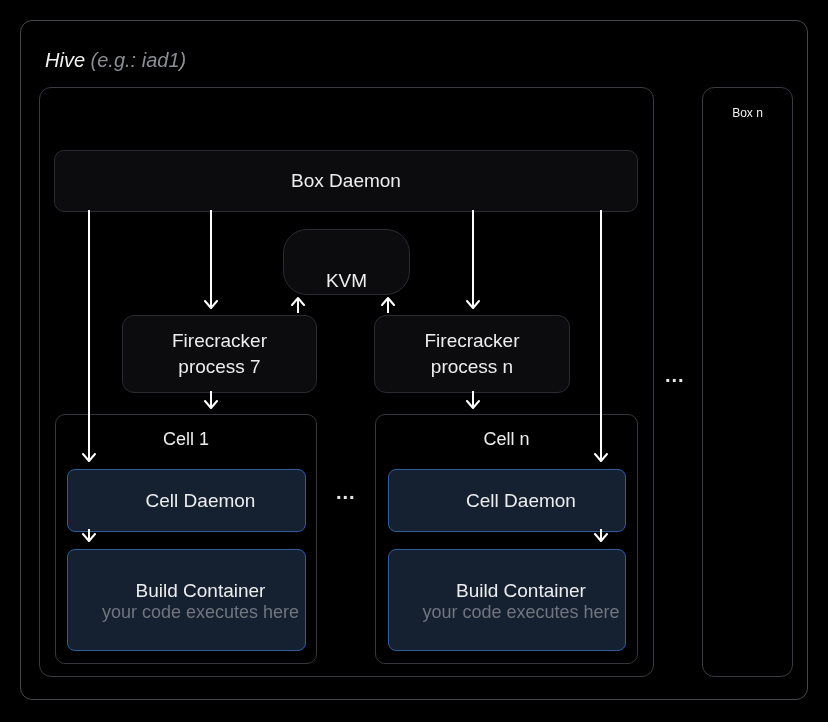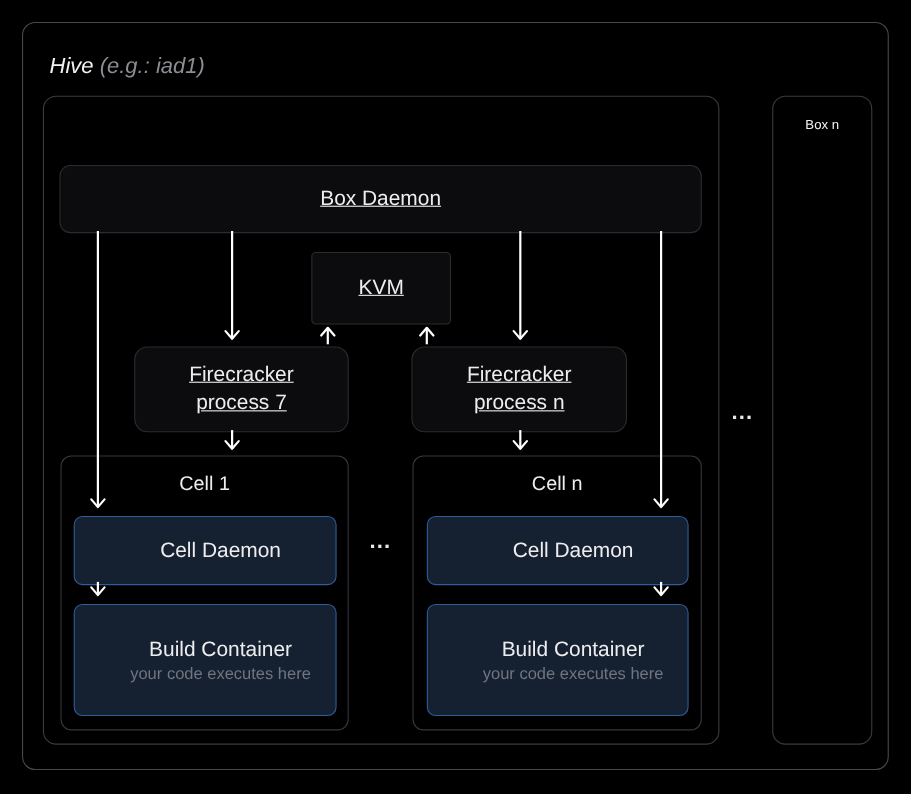--- a/index.html
+++ b/index.html
@@ -61,24 +61,23 @@
     border: 1px solid #2b2b31;
     border-radius: 10px;
     color: #ededee;
     font-size: 19px;
     display: flex;
     flex-direction: column;
     align-items: center;
     justify-content: center;
     text-align: center;
     line-height: 26px;
-    text-decoration: underline;
   }
   .box-daemon { left: 14px; top: 62px; width: 584px; height: 62px; }
-  .kvm        { left: 243px; top: 141px; width: 127px; height: 66px; border-radius: 4px; }
+  .kvm        { left: 243px; top: 141px; width: 127px; height: 66px; border-radius: 24px; justify-content: flex-end; }
   .fc1        { left: 82px;  top: 227px; width: 195px; height: 78px; border-radius: 12px; }
   .fcn        { left: 334px; top: 227px; width: 196px; height: 78px; border-radius: 12px; }
   .cell {
     position: absolute;
     box-sizing: border-box;
     border: 1px solid #36363c;
     border-radius: 10px;
     background: transparent;
   }
   .cell1 { left: 15px;  top: 326px; width: 262px; height: 250px; }
@@ -103,21 +102,21 @@
     align-items: center;
     justify-content: center;
     text-align: center;
     padding-left: 28px;
   }
   .cell-daemon { left: 11px; top: 54px; width: 239px; height: 63px; }
   .celln .cell-daemon { left: 12px; width: 238px; }
   .build-container { left: 11px; top: 134px; width: 239px; height: 102px; }
   .celln .build-container { left: 12px; width: 238px; }
   .build-note {
-    font-size: 15px;
+    font-size: 18px;
     color: #70757e;
     margin-top: 2px;
     line-height: 17px;
     text-align: center;
   }
   .dots {
     position: absolute;
     color: #e8e8e8;
     font-size: 20px;
     font-weight: bold;

